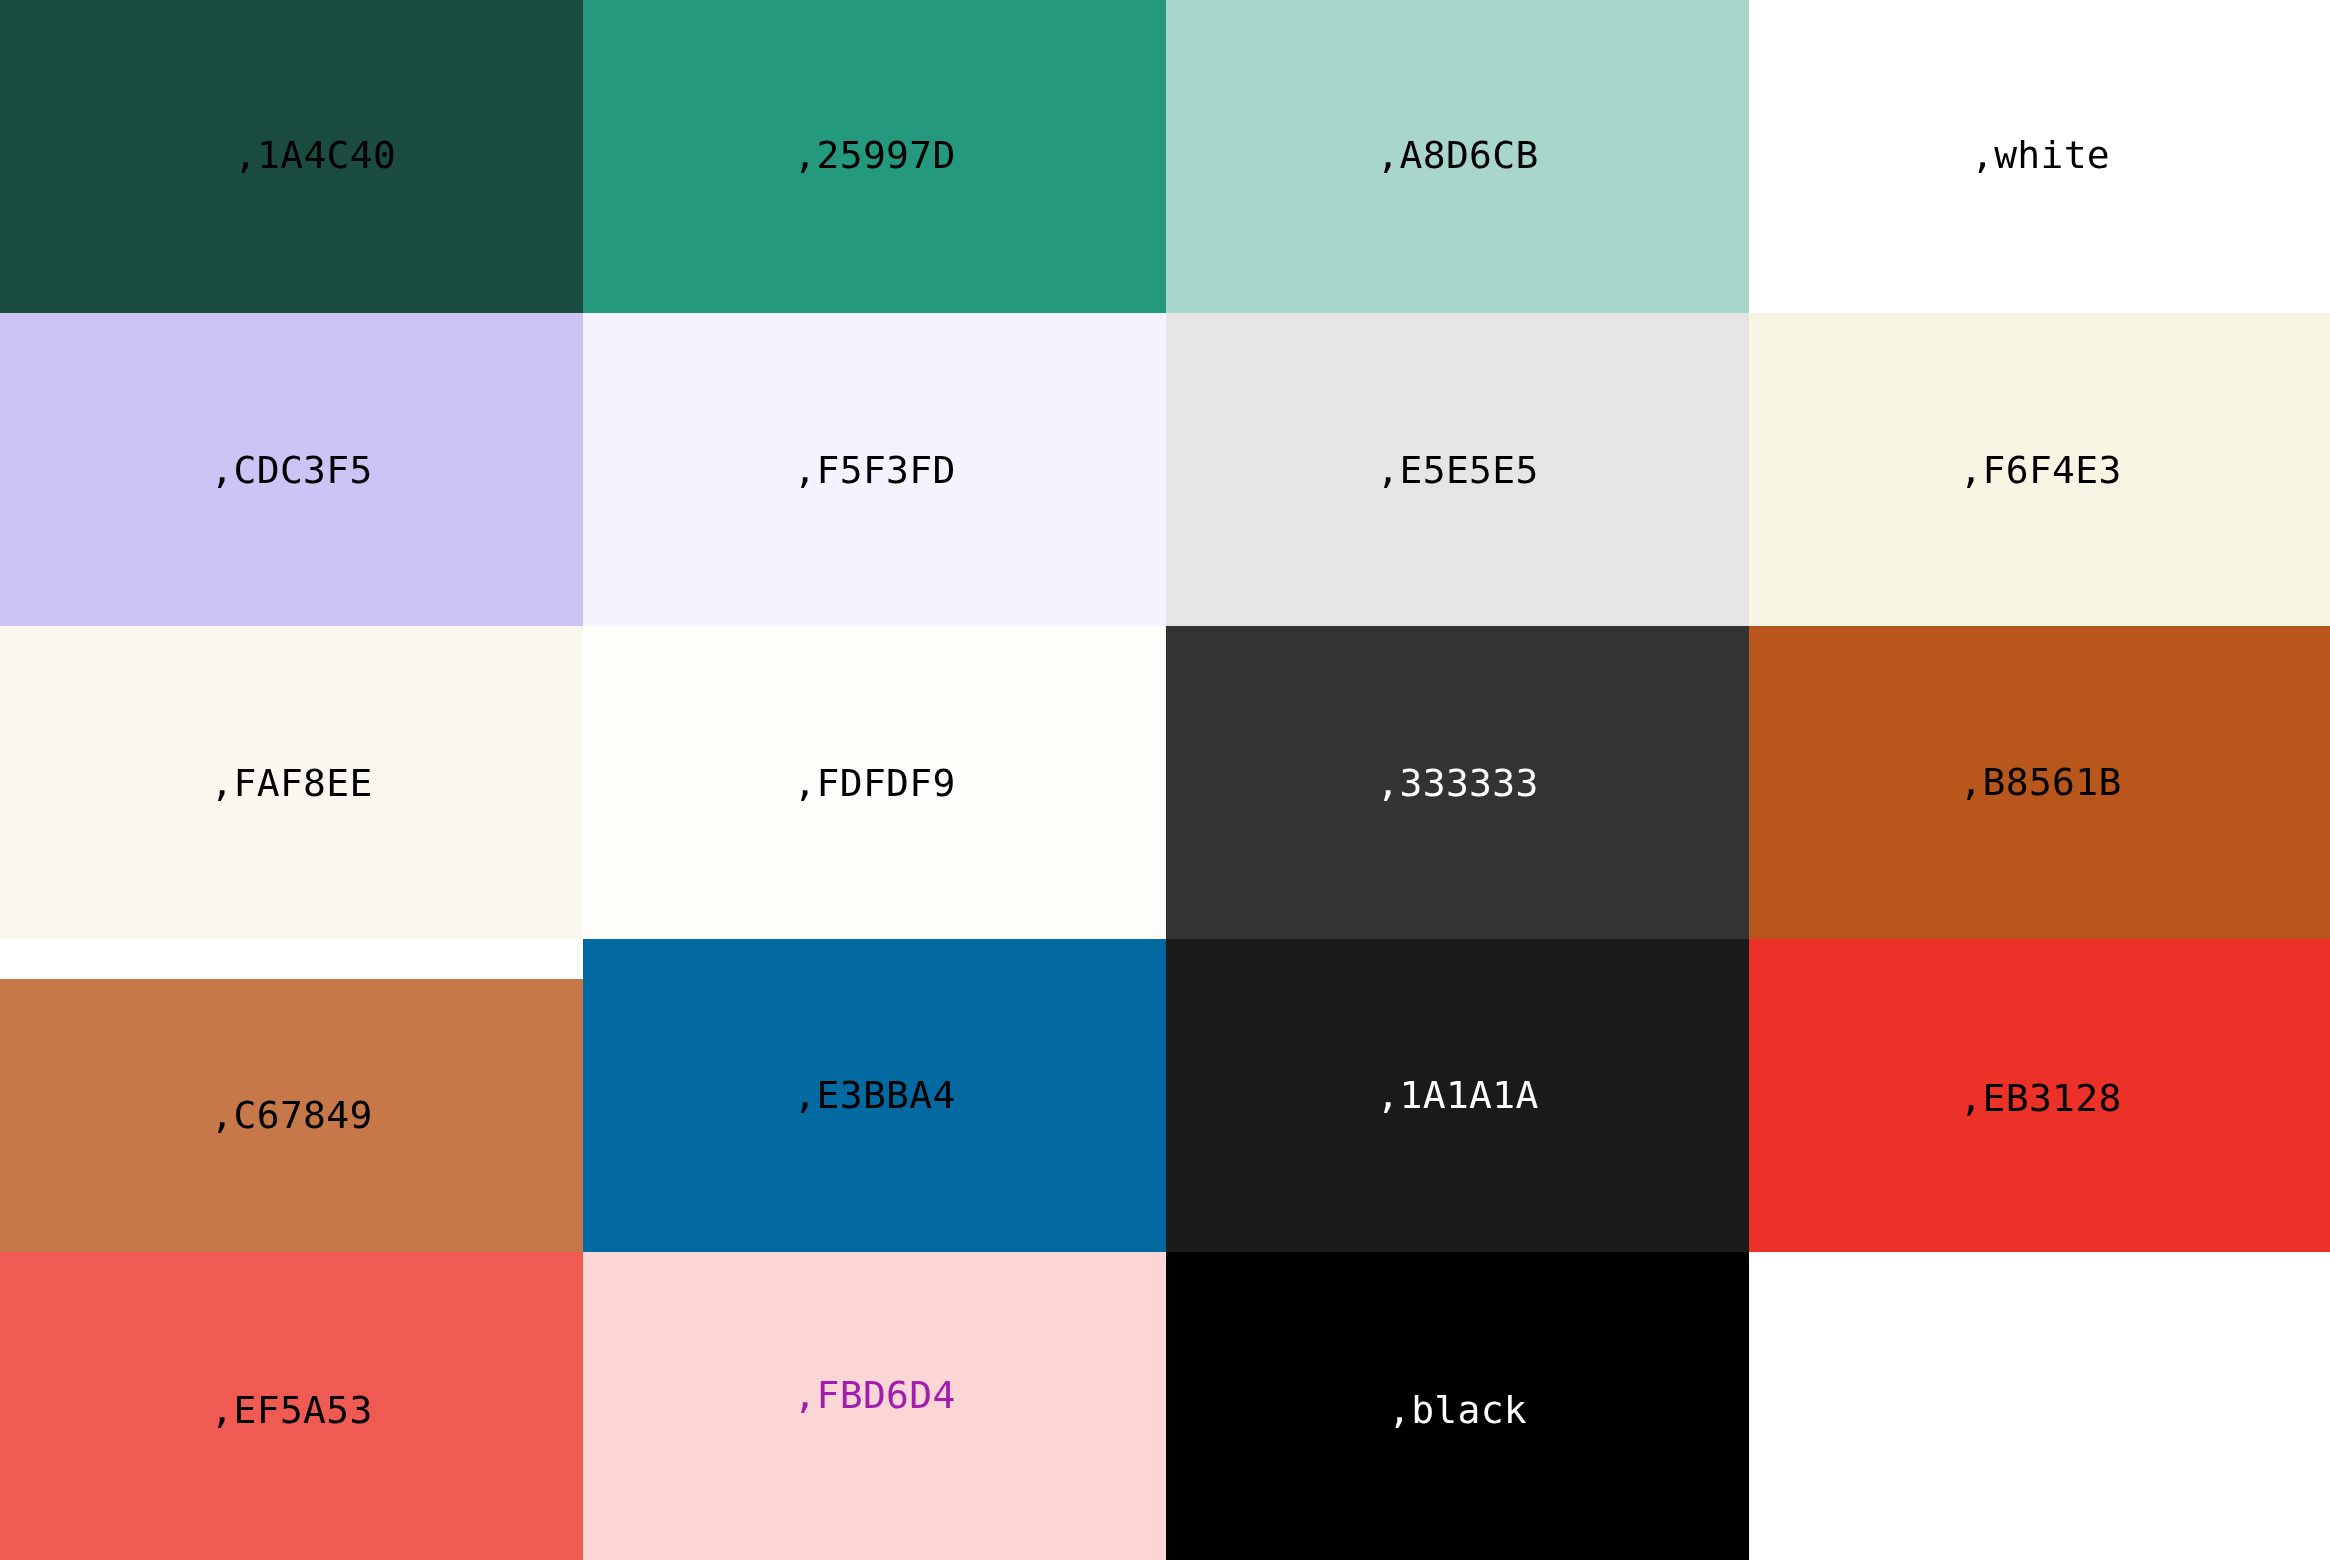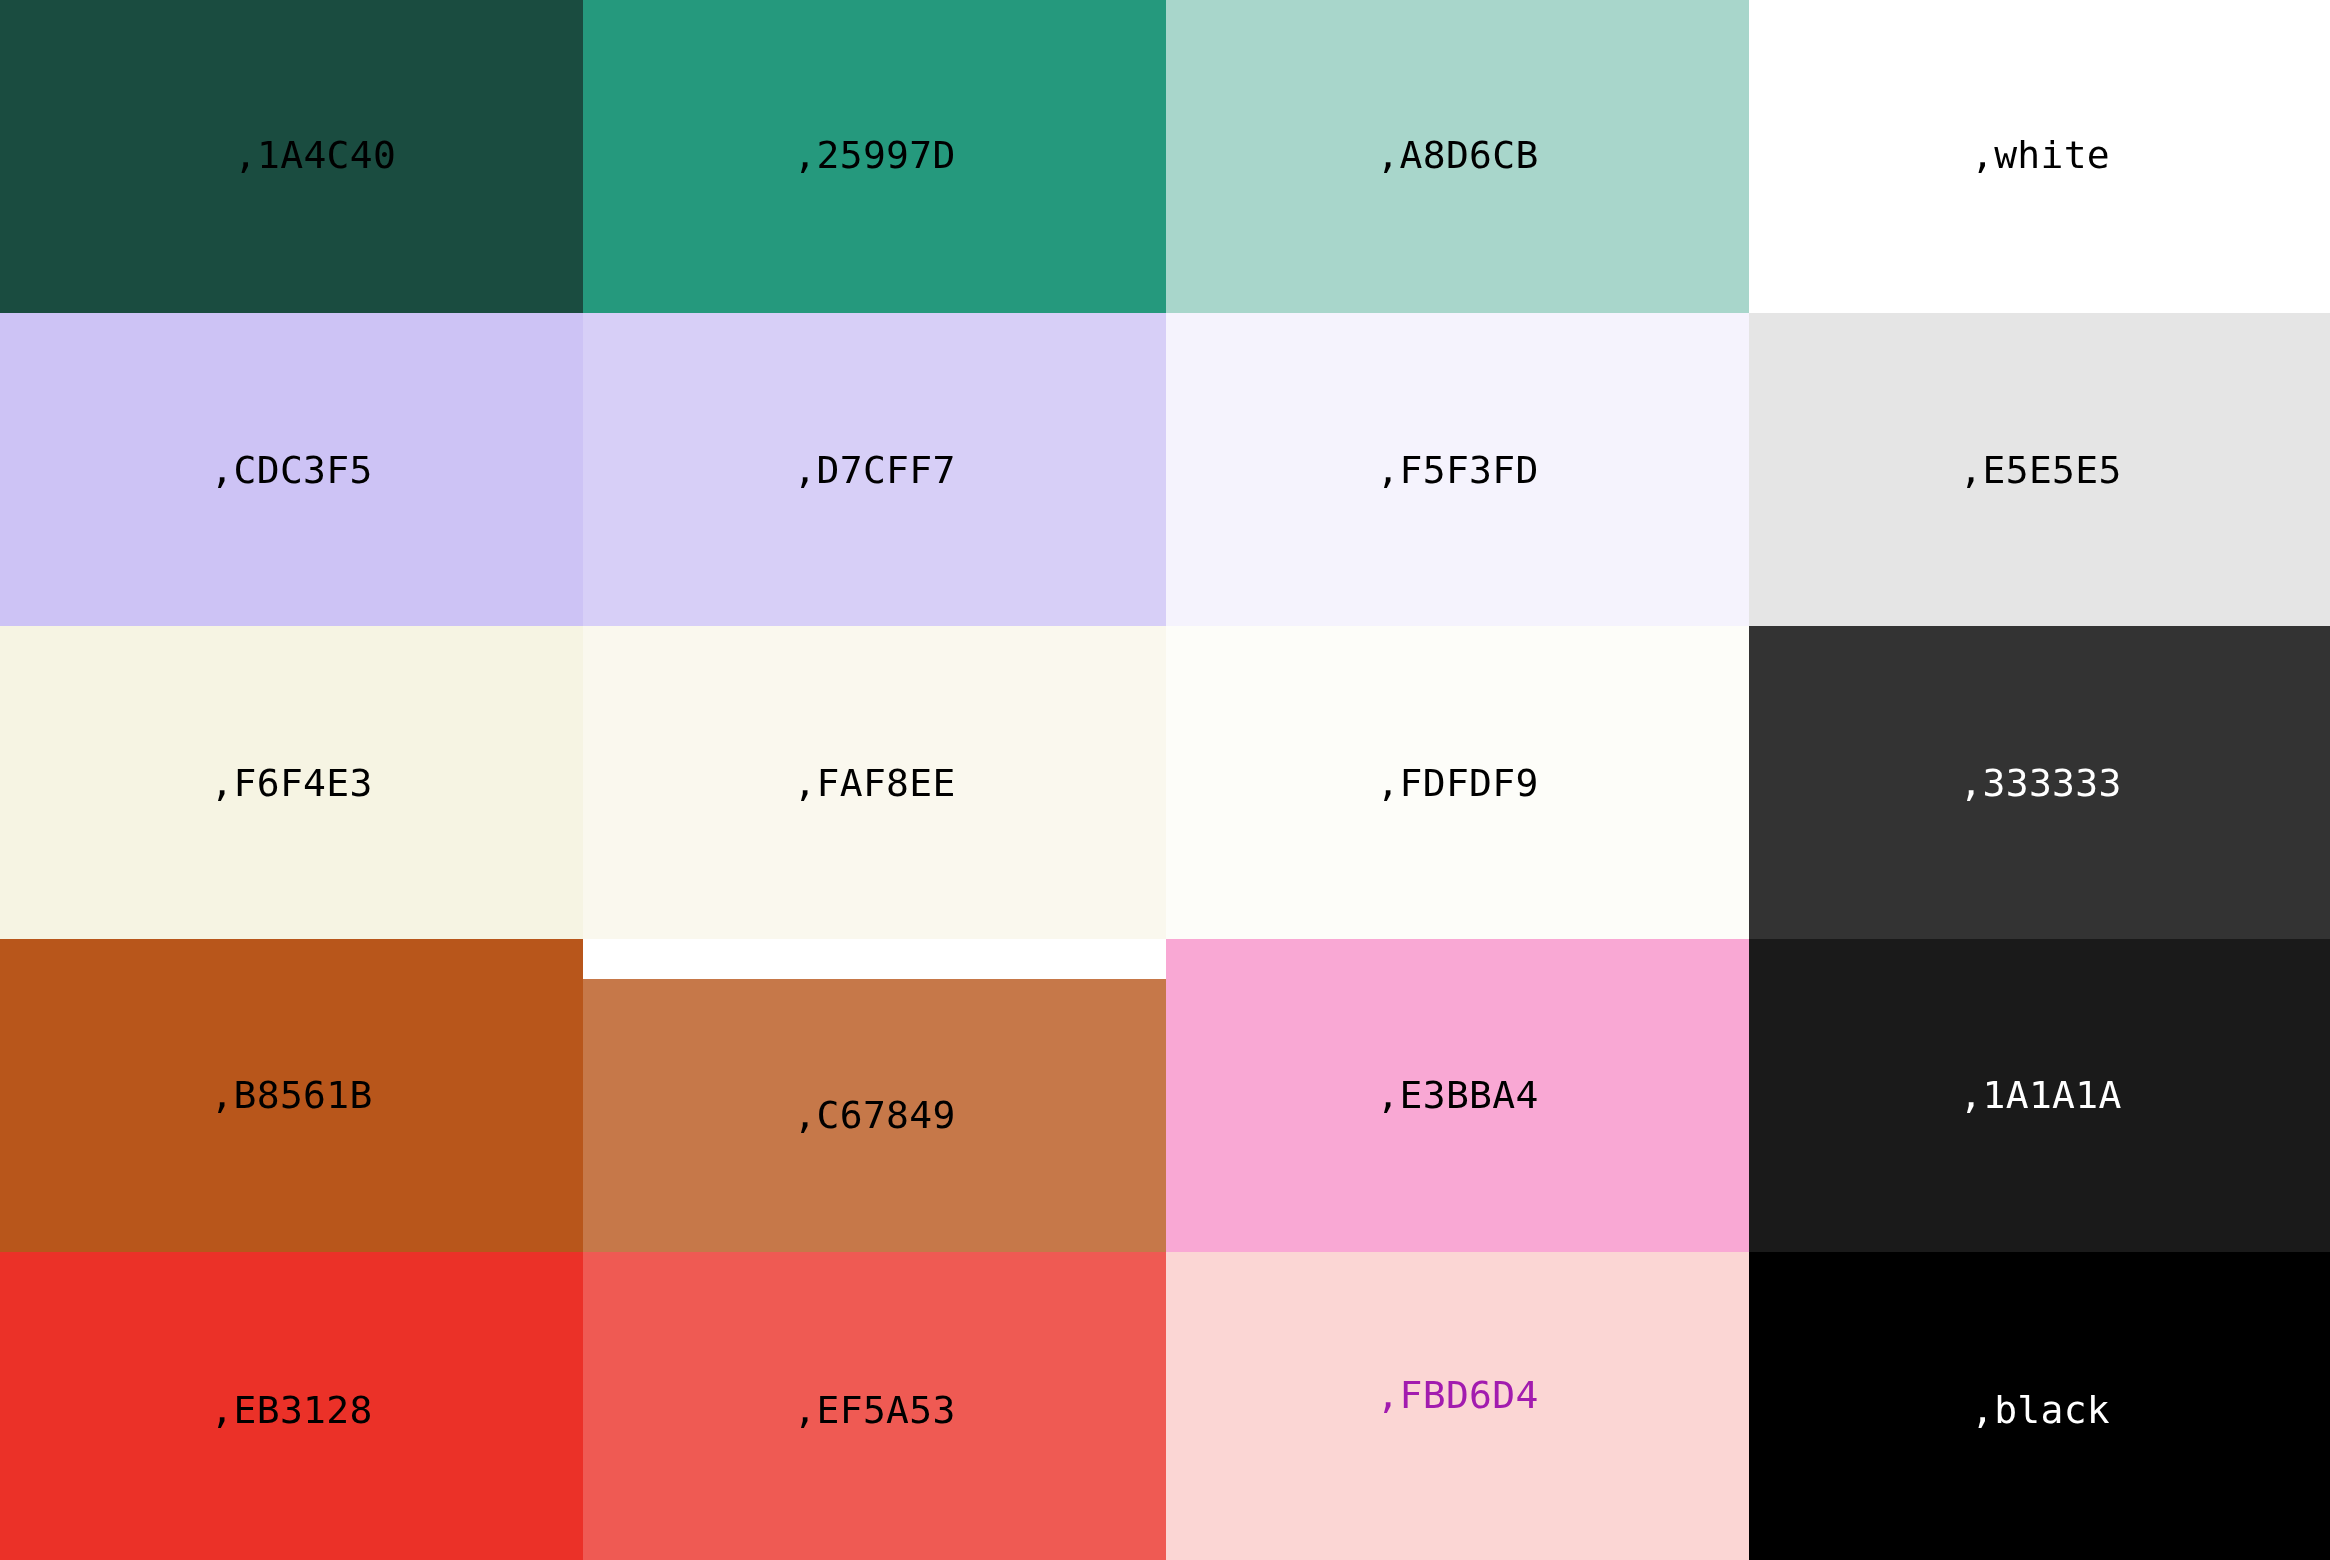--- a/index.html
+++ b/index.html
@@ -60,23 +60,20 @@
     </div>
     <div class="swatch r1" style="background: rgb(168, 214, 203);">
       <span class="swatch-label" style="color: rgb(0, 0, 0);">,A8D6CB</span>
     </div>
     <div class="swatch r1" style="background: rgb(255, 255, 255);">
       <span class="swatch-label" style="color: rgb(0, 0, 0);">,white</span>
     </div>
     <div class="swatch r2" style="background: rgb(205, 195, 245);">
       <span class="swatch-label" style="color: rgb(0, 0, 0);">,CDC3F5</span>
     </div>
-    <div class="swatch r2" style="background: rgb(215, 207, 247);">
-      <span class="swatch-label" style="color: rgb(0, 0, 0);">,D7CFF7</span>
-    </div>
     <div class="swatch r2" style="background: rgb(245, 243, 253);">
       <span class="swatch-label" style="color: rgb(0, 0, 0);">,F5F3FD</span>
     </div>
     <div class="swatch r2" style="background: rgb(229, 229, 229);">
       <span class="swatch-label" style="color: rgb(0, 0, 0);">,E5E5E5</span>
     </div>
     <div class="swatch r3" style="background: rgb(246, 244, 227);">
       <span class="swatch-label" style="color: rgb(0, 0, 0);">,F6F4E3</span>
     </div>
     <div class="swatch r3" style="background: rgb(250, 248, 238);">
@@ -87,21 +84,21 @@
     </div>
     <div class="swatch r3" style="background: rgb(51, 51, 51);">
       <span class="swatch-label" style="color: rgb(255, 255, 255);">,333333</span>
     </div>
     <div class="swatch r4" style="background: rgb(184, 86, 27);">
       <span class="swatch-label" style="color: rgb(0, 0, 0);">,B8561B</span>
     </div>
     <div class="swatch r4" style="background: rgb(198, 120, 73); margin-top: 40px;">
       <span class="swatch-label" style="color: rgb(0, 0, 0);">,C67849</span>
     </div>
-    <div class="swatch r4" style="background: #f9a8d4;">
+    <div class="swatch r4" style="background: #0369a1;">
       <span class="swatch-label" style="color: rgb(0, 0, 0);">,E3BBA4</span>
     </div>
     <div class="swatch r4" style="background: rgb(26, 26, 26);">
       <span class="swatch-label" style="color: rgb(255, 255, 255);">,1A1A1A</span>
     </div>
     <div class="swatch r5" style="background: rgb(235, 49, 40);">
       <span class="swatch-label" style="color: rgb(0, 0, 0);">,EB3128</span>
     </div>
     <div class="swatch r5" style="background: rgb(239, 90, 83);">
       <span class="swatch-label" style="color: rgb(0, 0, 0);">,EF5A53</span>

